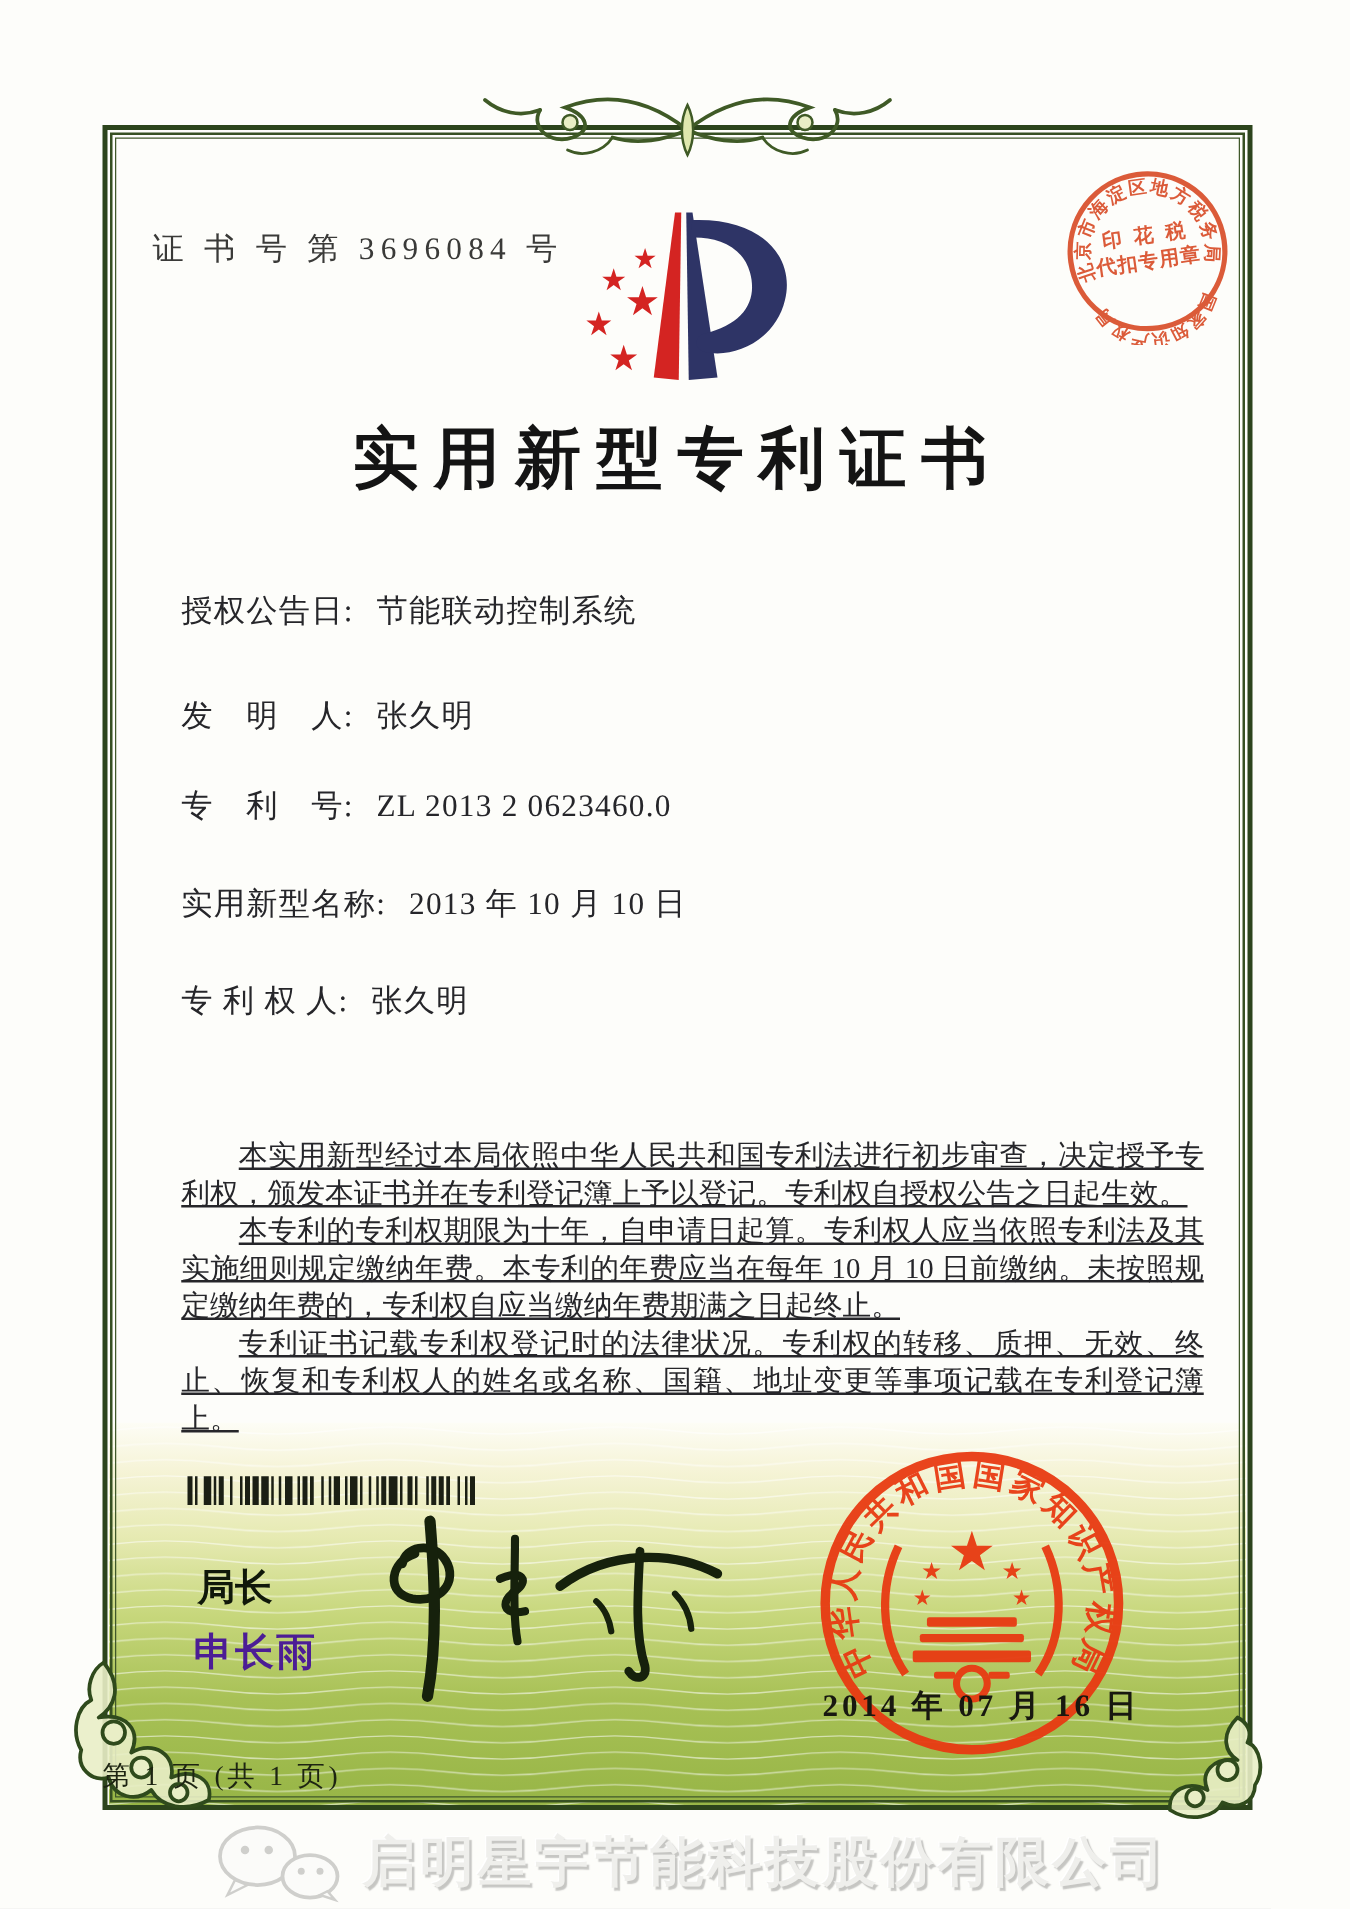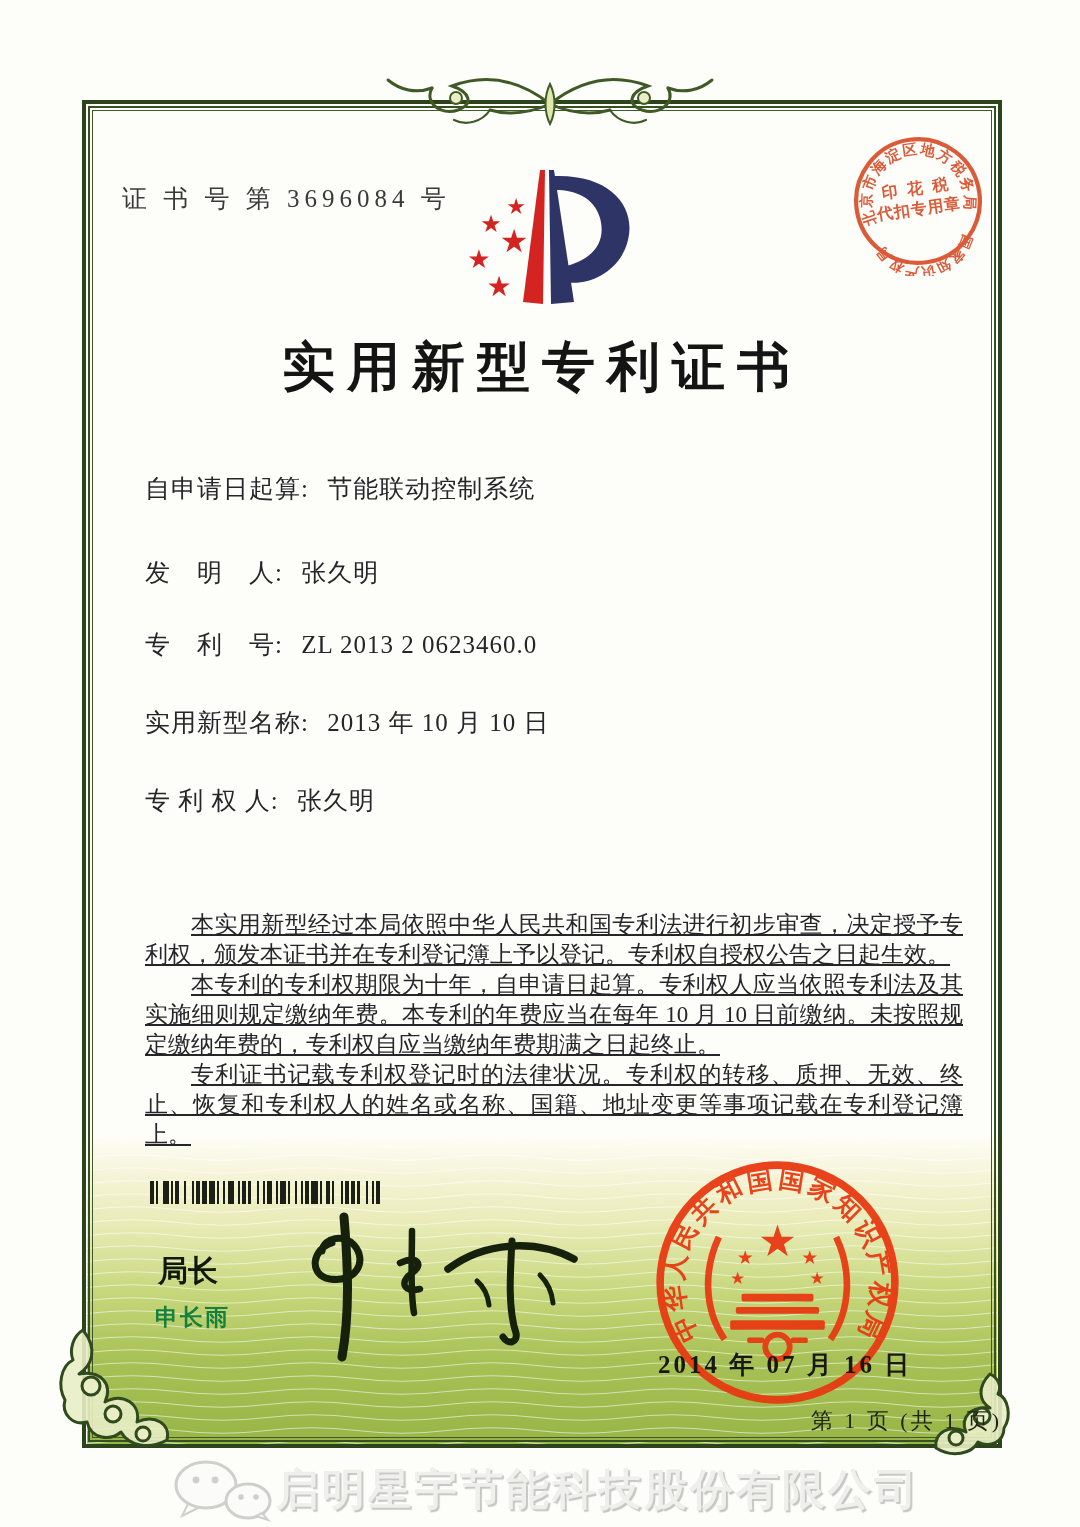--- a/index.html
+++ b/index.html
@@ -16,40 +16,40 @@
   .certno{position:absolute;left:122px;top:182px;font-size:25px;letter-spacing:5px;color:#3a3a38;}
   .title{position:absolute;left:82px;top:332px;width:920px;text-align:center;font-size:53px;
          font-weight:700;letter-spacing:12px;color:#141414;}
   .field{position:absolute;left:145px;font-size:25px;color:#26262a;white-space:nowrap;}
   .field .lab{letter-spacing:1px;}
   .field .val{margin-left:12px;letter-spacing:1px;}
   .f0{top:472px}.f1{top:556px}.f2{top:628px}.f3{top:706px}.f4{top:784px}.f5{top:858px}
   .body{position:absolute;left:145px;top:910px;width:818px;font-size:23px;line-height:30px;
         text-align:justify;color:#26262a;text-decoration:underline;}
   .body p{margin:0;text-indent:2em;}
-  .pagenum{position:absolute;left:82px;top:1406px;width:920px;text-align:right;font-size:22px;
+  .pagenum{position:absolute;left:82px;top:1406px;width:920px;text-align:left;font-size:22px;
            letter-spacing:3px;color:#1d2412;}
   
   .barcode{position:absolute;left:150px;top:1181px;width:276px;height:23px;display:flex;align-items:stretch;}
   .barcode span{display:block;height:100%;}
   .director{position:absolute;left:158px;top:1256px;font-family:"Liberation Sans","DejaVu Sans",sans-serif;
             font-weight:700;font-size:30px;color:#10180a;line-height:1;}
   .director-name{position:absolute;left:155px;top:1306px;font-family:"Liberation Sans","DejaVu Sans",sans-serif;
-            font-weight:700;font-size:23px;color:#15803d;letter-spacing:2px;line-height:1;}
+            font-weight:700;font-size:31px;color:#4c1d95;letter-spacing:2px;line-height:1;}
   .sigsvg{position:absolute;left:272px;top:1205px;}
   .sealsvg{position:absolute;left:645px;top:1150px;}
   .sealdate{position:absolute;left:658px;top:1348px;width:260px;font-size:25px;font-weight:700;
             letter-spacing:3px;color:#181810;z-index:6;}
   .taxstamp{position:absolute;left:843px;top:126px;}
   .logosvg{position:absolute;left:450px;top:156px;}
   .toporn{position:absolute;left:378px;top:60px;}
   .cornerBL{position:absolute;left:55px;top:1322px;}
   .cornerBR{position:absolute;left:882px;top:1368px;}
   
-  .watermark{position:absolute;left:168px;top:1458px;display:flex;align-items:center;z-index:8;}
+  .watermark{position:absolute;left:168px;top:1458px;display:flex;align-items:center;gap:14px;z-index:8;}
   .wm-text{font-family:"Liberation Sans","DejaVu Sans",sans-serif;font-weight:700;font-size:43px;
            letter-spacing:3px;color:#efefec;
            text-shadow:2px 2px 1px #c6c6c3,-1px -1px 0 #ffffff;}
 </style>
 </head>
 <body>
 
 <div class="page">
 
   <div class="greenzone">
@@ -143,21 +143,21 @@
         <textPath href="#taxBotArc" startOffset="50%" text-anchor="middle">国家知识产权局</textPath>
       </text>
       <text x="80" y="72" text-anchor="middle" font-size="17" font-weight="700" letter-spacing="3" font-family="'Liberation Serif',serif">印 花 税</text>
       <text x="80" y="94" text-anchor="middle" font-size="17" font-weight="700" letter-spacing="1" font-family="'Liberation Serif',serif">代扣专用章</text>
     </g>
   </svg>
 
   <div class="title">实用新型专利证书</div>
 
   <div class="field f0">
-    <span class="lab">自申请日起算:</span>
+    <span class="lab">授权公告日:</span>
     <span class="val">节能联动控制系统</span>
   </div>
   <div class="field f1">
     <span class="lab">发　明　人:</span>
     <span class="val">张久明</span>
   </div>
   <div class="field f2">
     <span class="lab">专　利　号:</span>
     <span class="val">ZL 2013 2 0623460.0</span>
   </div>

